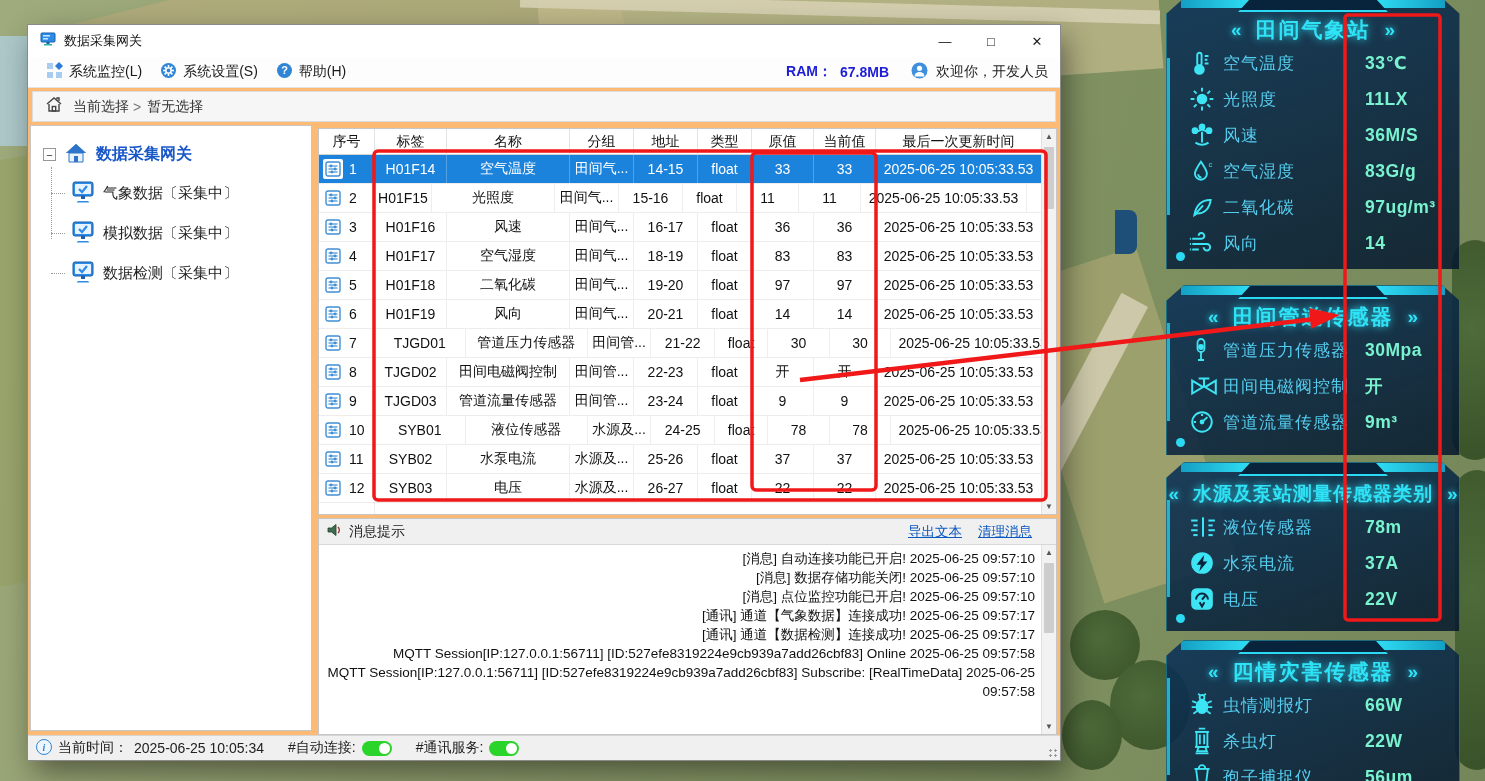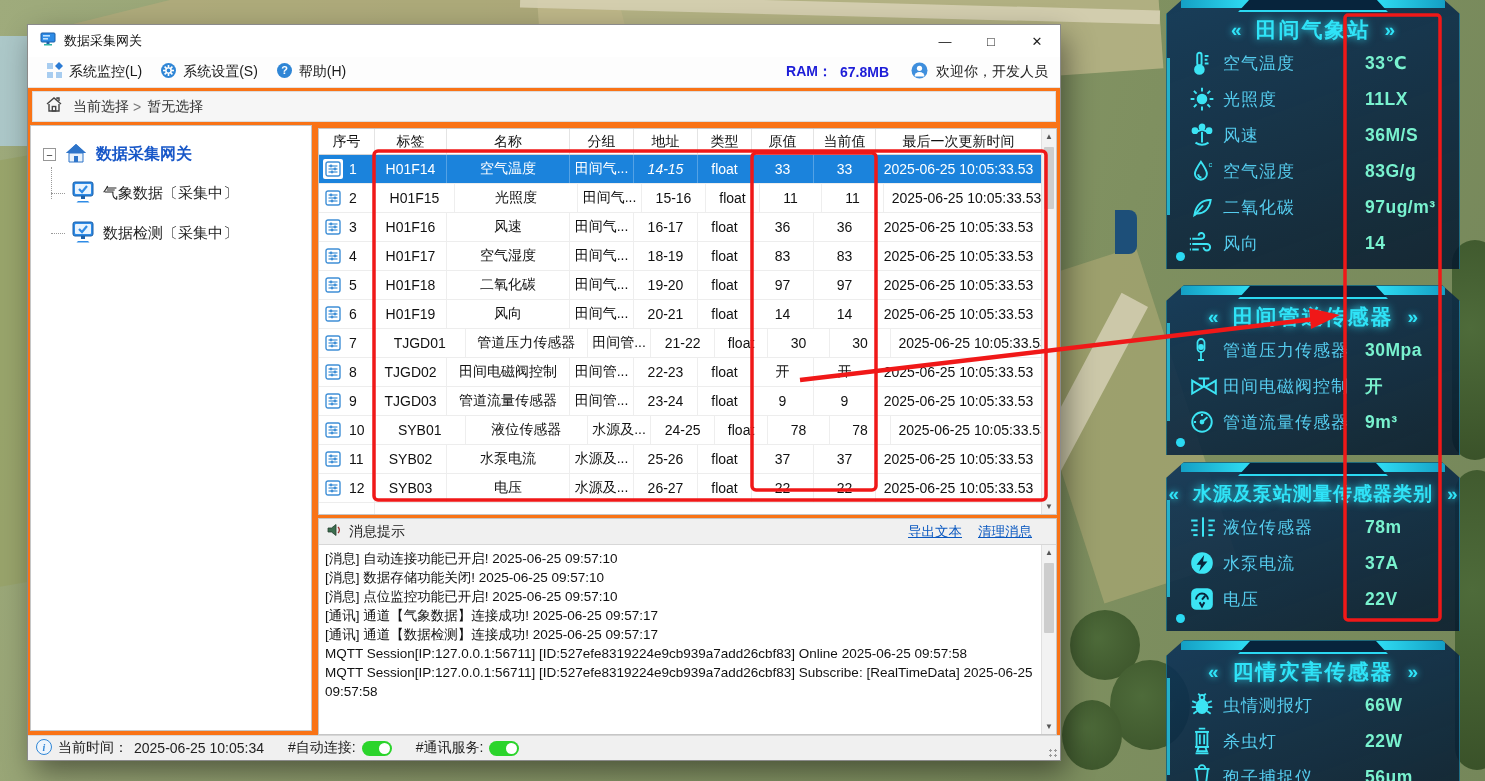--- a/index.html
+++ b/index.html
@@ -20,22 +20,22 @@
   .trees,.trees2{border-radius:50%;background:radial-gradient(circle at 40% 40%,#4e6b3a,#3a5229);}
   .t1{left:1070px;top:610px;width:70px;height:70px;}
   .t2{left:1110px;top:660px;width:80px;height:90px;}
   .t3{left:1062px;top:700px;width:60px;height:70px;}
   .t4{left:1452px;top:240px;width:46px;height:220px;border-radius:30px;}
   .t5{left:1455px;top:470px;width:44px;height:300px;border-radius:30px;}
   .handle{position:absolute;left:1115px;top:210px;width:22px;height:44px;background:#1d4f79;
     border-radius:0 8px 8px 0;z-index:12;}
 
   
-  .win{position:absolute;left:28px;top:25px;width:1032px;height:735px;background:#f97316;z-index:10;
-    box-shadow:0 0 0 1px #8a8a8a,6px 12px 28px rgba(0,0,0,.45);}
+  .win{position:absolute;left:28px;top:25px;width:1032px;height:735px;background:#fdba74;z-index:10;
+    box-shadow:0 0 0 1px #8a8a8a,6px 12px 28px rgba(0,0,0,.45);text-align:right;}
   .titlebar{position:absolute;left:0;top:0;right:0;height:32px;background:#fff;display:flex;align-items:center;}
   .titlebar .app-ic{margin-left:12px;}
   .titlebar .t{margin-left:8px;font-size:13px;color:#111;}
   .winbtns{margin-left:auto;display:flex;height:100%;}
   .winbtn{width:46px;height:100%;display:flex;align-items:center;justify-content:center;
     font-size:13px;color:#222;cursor:default;}
   .menubar{position:absolute;left:0;top:32px;right:0;height:31px;background:#fdfdfd;
     border-bottom:1px solid #e3e3e3;display:flex;align-items:center;font-size:14px;}
   .menu-item{display:flex;align-items:center;gap:6px;margin-left:18px;color:#1a1a1a;}
   .menubar .right{margin-left:auto;display:flex;align-items:center;gap:8px;margin-right:12px;}
@@ -247,20 +247,30 @@
           <span>气象数据〔采集中〕</span>
         </div>
         <div class="tree-child">
           <span class="ic"><svg width="24" height="22" viewBox="0 0 24 22">
               <rect x="2" y="1" width="20" height="14" rx="2" fill="#2e8be6" stroke="#1b5fa8"></rect>
               <rect x="4" y="3" width="16" height="10" rx="1" fill="#eaf4fe"></rect>
               <path d="M8 8 l3 3 l5 -6" fill="none" stroke="#2e8be6" stroke-width="2.2"></path>
               <rect x="10" y="15" width="4" height="3" fill="#1b5fa8"></rect>
               <path d="M7 20 h10 l1.5 1.5 h-13 Z" fill="#2e8be6"></path>
             </svg></span>
+          <span>模拟数据〔采集中〕</span>
+        </div>
+        <div class="tree-child">
+          <span class="ic"><svg width="24" height="22" viewBox="0 0 24 22">
+              <rect x="2" y="1" width="20" height="14" rx="2" fill="#2e8be6" stroke="#1b5fa8"></rect>
+              <rect x="4" y="3" width="16" height="10" rx="1" fill="#eaf4fe"></rect>
+              <path d="M8 8 l3 3 l5 -6" fill="none" stroke="#2e8be6" stroke-width="2.2"></path>
+              <rect x="10" y="15" width="4" height="3" fill="#1b5fa8"></rect>
+              <path d="M7 20 h10 l1.5 1.5 h-13 Z" fill="#2e8be6"></path>
+            </svg></span>
           <span>数据检测〔采集中〕</span>
         </div>
       </div>
   </div>
 
   <div class="grid">
     <div class="gheader">
         <div class="gh" style="width: 56px;">序号</div>
         <div class="gh" style="width: 72px;">标签</div>
         <div class="gh" style="width: 123px;">名称</div>
@@ -285,21 +295,21 @@
                 <circle cx="6" cy="5" r="1.4" fill="#3f8fd6"></circle>
                 <circle cx="10" cy="8" r="1.4" fill="#3f8fd6"></circle>
                 <circle cx="7" cy="11" r="1.4" fill="#3f8fd6"></circle>
               </svg>
             </span>
             <span>1</span>
           </div>
           <div class="td" style="width: 72px;">H01F14</div>
           <div class="td" style="width: 123px;">空气温度</div>
           <div class="td" style="width: 64px;">田间气...</div>
-          <div class="td" style="width: 64px; font-style: italic;">14-15</div>
+          <div class="td" style="width: 64px;">14-15</div>
           <div class="td" style="width: 54px;">float</div>
           <div class="td" style="width: 62px;">33</div>
           <div class="td" style="width: 62px;">33</div>
           <div class="td" style="width: 166px;">2025-06-25 10:05:33.53</div>
         </div>
         <div class="trow">
           <div class="td seq" style="width: 56px;">
             <span class="row-ico">
               <svg width="16" height="16" viewBox="0 0 16 16">
                 <rect x="1" y="1" width="14" height="14" rx="2" fill="#fff" stroke="#3f8fd6" stroke-width="1.4"></rect>
@@ -308,21 +318,21 @@
                   <line x1="3.5" y1="8" x2="12.5" y2="8"></line>
                   <line x1="3.5" y1="11" x2="12.5" y2="11"></line>
                 </g>
                 <circle cx="6" cy="5" r="1.4" fill="#3f8fd6"></circle>
                 <circle cx="10" cy="8" r="1.4" fill="#3f8fd6"></circle>
                 <circle cx="7" cy="11" r="1.4" fill="#3f8fd6"></circle>
               </svg>
             </span>
             <span>2</span>
           </div>
-          <div class="td" style="width: 80px;">H01F15</div>
+          <div class="td" style="width: 57px;">H01F15</div>
           <div class="td" style="width: 123px;">光照度</div>
           <div class="td" style="width: 64px;">田间气...</div>
           <div class="td" style="width: 64px;">15-16</div>
           <div class="td" style="width: 54px;">float</div>
           <div class="td" style="width: 62px;">11</div>
           <div class="td" style="width: 62px;">11</div>
           <div class="td" style="width: 166px;">2025-06-25 10:05:33.53</div>
         </div>
         <div class="trow">
           <div class="td seq" style="width: 56px;">

